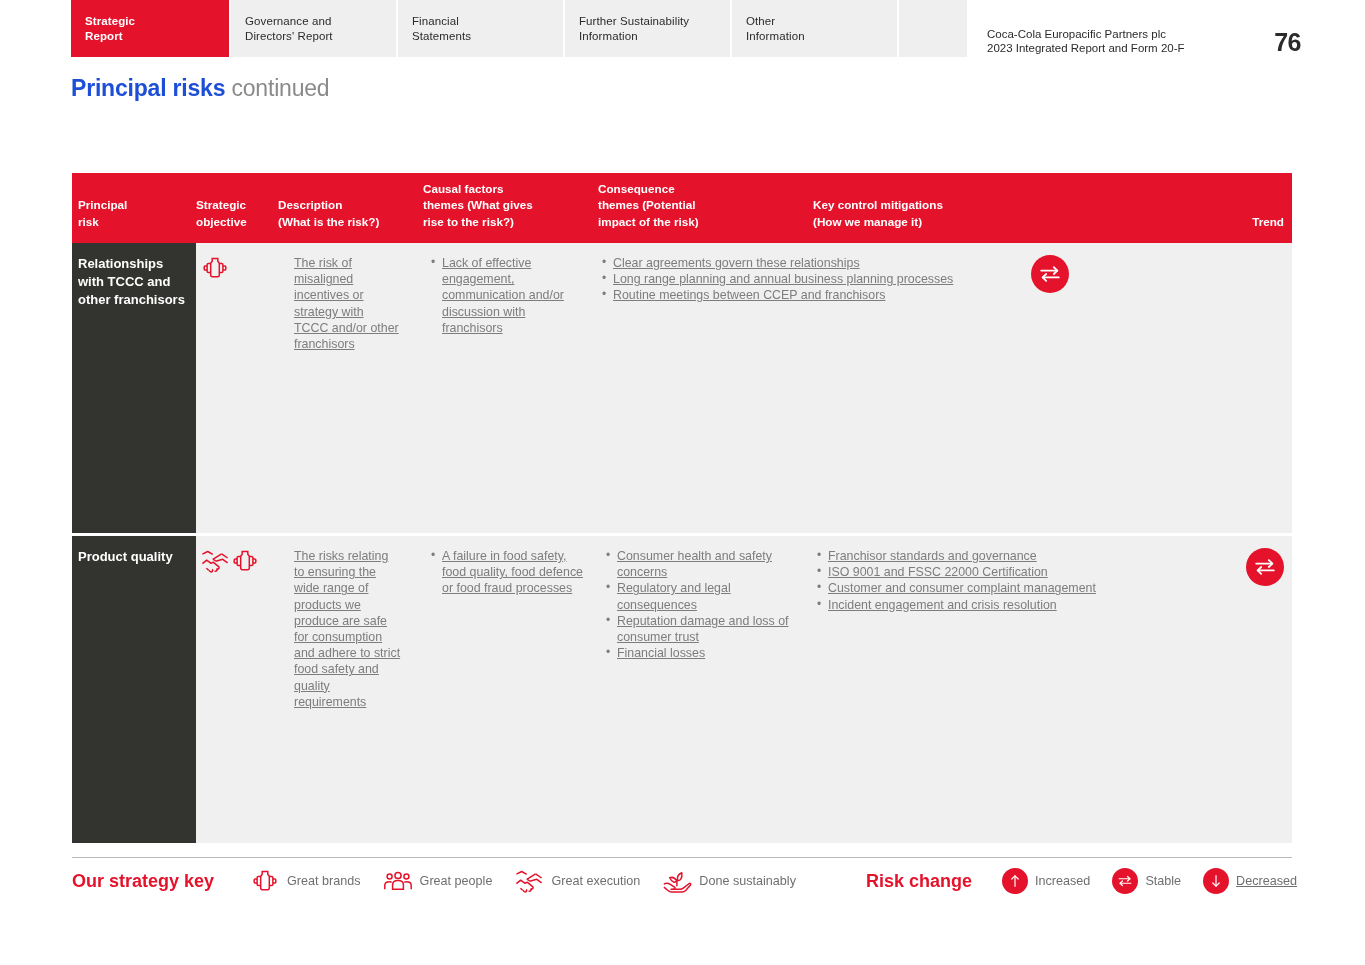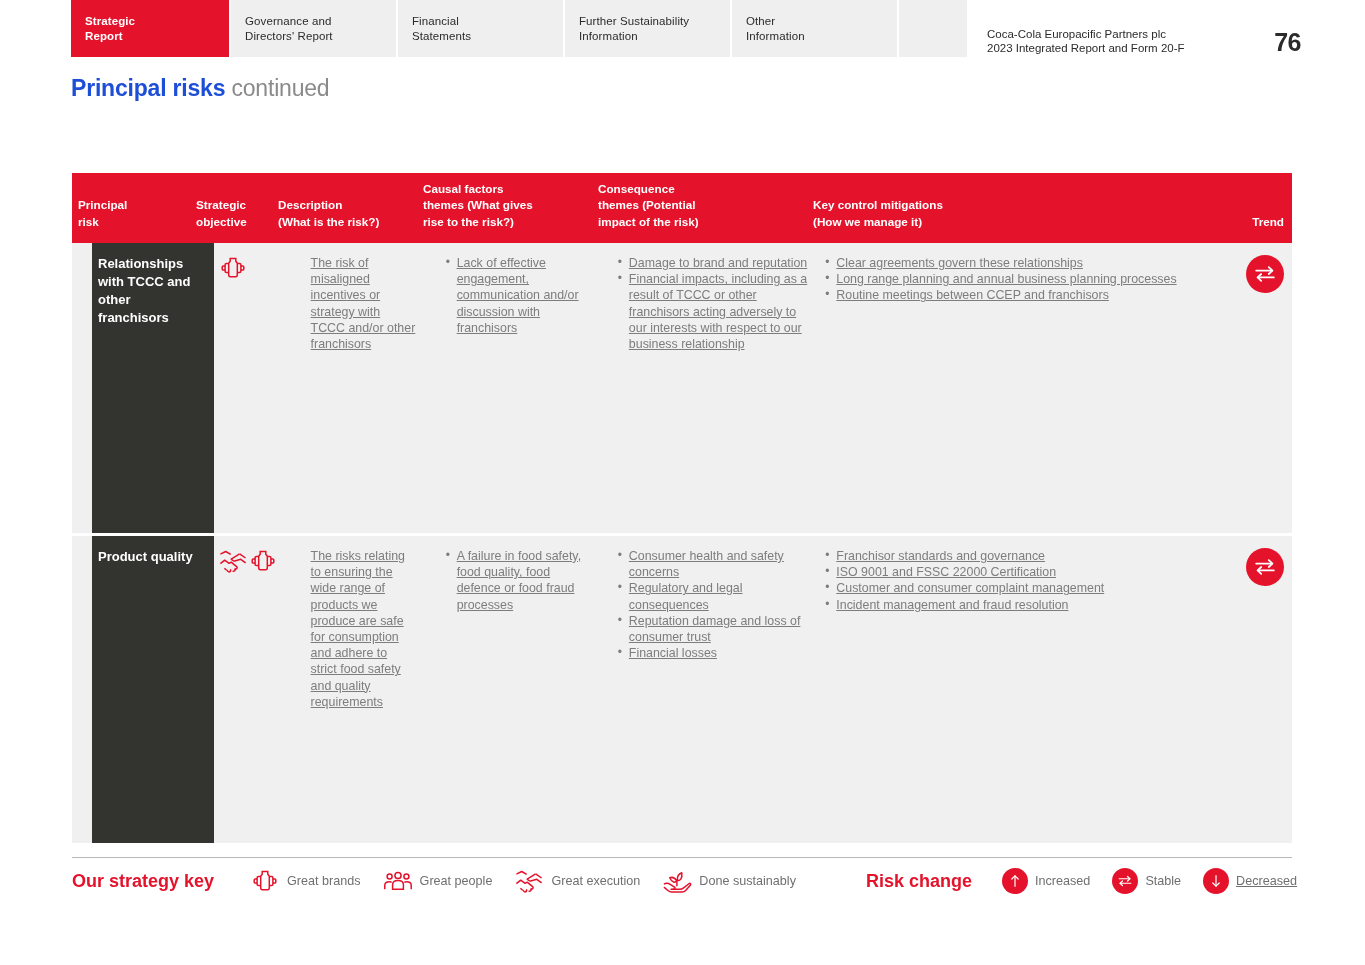--- a/index.html
+++ b/index.html
@@ -47,21 +47,21 @@
   .c-desc      { width: 145px; }
   .c-causal    { width: 175px; }
   .c-conseq    { width: 215px; }
   .c-mitig     { width: 400px; }
   .c-trend     { width: 79px; text-align: right; padding-right: 8px; }
 
   .thead .c-risk { padding-left: 6px; }
 
   .cell-risk {
     background: #33332F; color: #fff; font-weight: bold;
-    font-size: 13px; line-height: 18px; padding: 12px 10px 10px 6px; margin-left: 20px;
+    font-size: 13px; line-height: 18px; padding: 12px 10px 10px 6px;
   }
   .cell-obj { padding: 10px 0 0 4px; }
   .cell-body {
     color: #7d7d7d; font-size: 12.4px; line-height: 16.2px;
     padding: 12px 14px 10px 0;
     text-decoration: underline;
   }
   .cell-desc { padding-left: 16px; padding-right: 22px; }
   .cell-list { padding-left: 8px; }
   .cell-mitig { padding-left: 4px; }
@@ -171,26 +171,20 @@
         <path d="M12.2 5.6h5.6v2.6l1.5 2.1v11.4c0 1.3-.6 2-1.6 2h-5.4c-1 0-1.6-.7-1.6-2V10.3l1.5-2.1V5.6z"></path>
         <path d="M10.6 10.5H8.4c-.8 0-1.3.5-1.3 1.3v6.4c0 .8.5 1.3 1.3 1.3h2.2"></path>
         <path d="M19.4 10.5h2.2c.8 0 1.3.5 1.3 1.3v6.4c0 .8-.5 1.3-1.3 1.3h-2.2"></path>
         <path d="M7.1 12.9H5.3c-.7 0-1.1.4-1.1 1.1v2c0 .7.4 1.1 1.1 1.1h1.8"></path>
         <path d="M22.9 12.9h1.8c.7 0 1.1.4 1.1 1.1v2c0 .7-.4 1.1-1.1 1.1h-1.8"></path>
       </svg></div></div>
         <div class="c-desc cell-body cell-desc"><span>The risk of misaligned incentives or strategy with TCCC and/or other franchisors</span></div>
         <div class="c-causal cell-body cell-list">
           <ul class="blist">
             <li>Lack of effective engagement, communication and/or discussion with franchisors</li>
-          </ul>
-        </div>
-        <div class="c-conseq cell-body cell-list">
-          <ul class="blist">
-            <li>Damage to brand and reputation</li>
-            <li>Financial impacts, including as a result of TCCC or other franchisors acting adversely to our interests with respect to our business relationship</li>
           </ul>
         </div>
         <div class="c-mitig cell-body cell-mitig">
           <ul class="blist">
             <li>Clear agreements govern these relationships</li>
             <li>Long range planning and annual business planning processes</li>
             <li>Routine meetings between CCEP and franchisors</li>
           </ul>
         </div>
         <div class="c-trend cell-trend"><span class="trend-badge"><svg width="24" height="24" viewBox="0 0 24 24" fill="none" stroke="#fff" stroke-width="1.8" stroke-linecap="round" stroke-linejoin="round">
@@ -229,21 +223,21 @@
             <li>Regulatory and legal consequences</li>
             <li>Reputation damage and loss of consumer trust</li>
             <li>Financial losses</li>
           </ul>
         </div>
         <div class="c-mitig cell-body cell-mitig">
           <ul class="blist">
             <li>Franchisor standards and governance</li>
             <li>ISO 9001 and FSSC 22000 Certification</li>
             <li>Customer and consumer complaint management</li>
-            <li>Incident management and fraud resolution</li>
+            <li>Incident engagement and crisis resolution</li>
           </ul>
         </div>
         <div class="c-trend cell-trend"><span class="trend-badge"><svg width="24" height="24" viewBox="0 0 24 24" fill="none" stroke="#fff" stroke-width="1.8" stroke-linecap="round" stroke-linejoin="round">
         <path d="M3.2 8.6h16"></path>
               <path d="M15.8 5.2l3.6 3.4-3.6 3.4"></path>
         <path d="M20.8 15.4H4.8"></path>
               <path d="M8.2 12l-3.6 3.4 3.6 3.4"></path>
       </svg></span></div>
       </div>
     </div>

